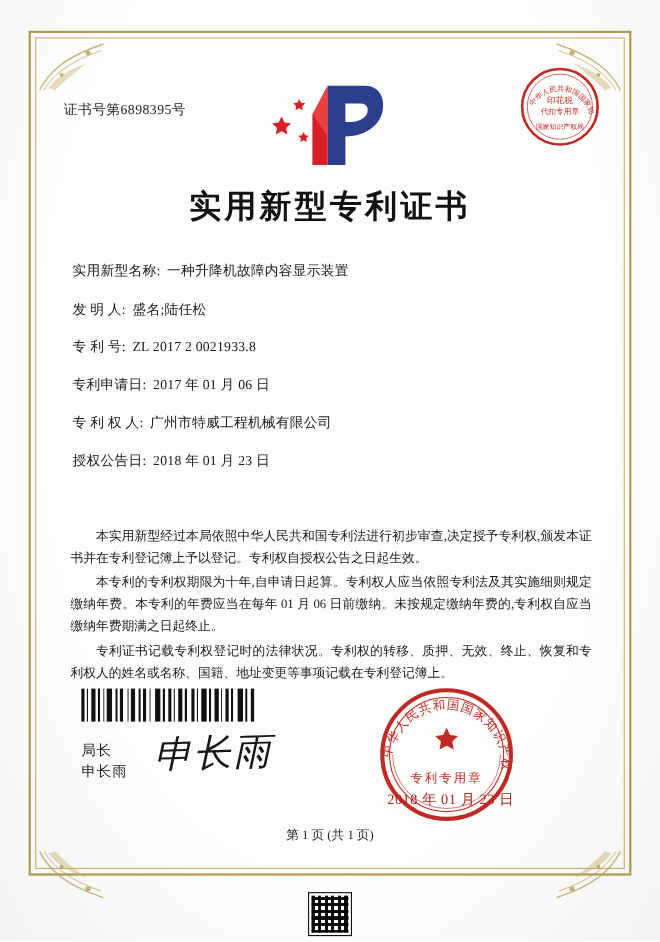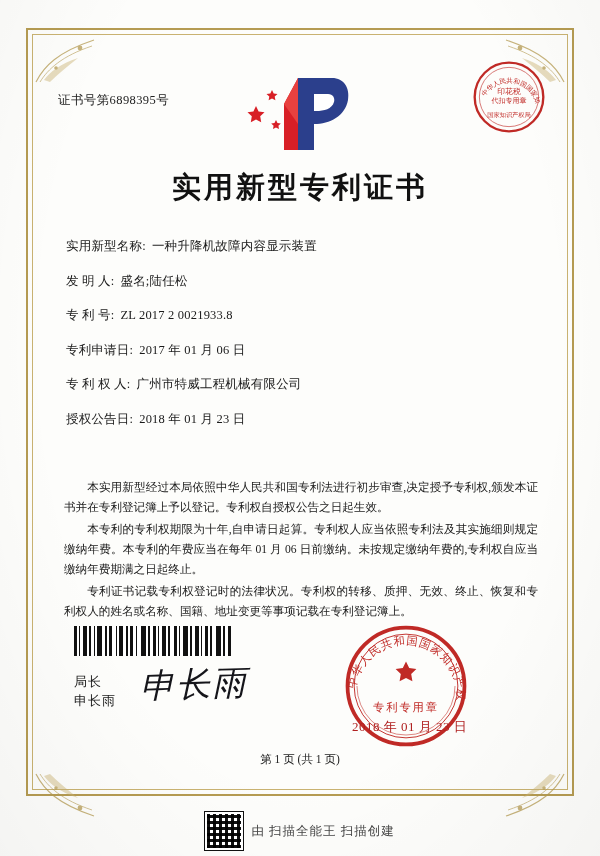--- a/index.html
+++ b/index.html
@@ -418,14 +418,13 @@
   </div>
   <div class="seal-date">2018 年 01 月 23 日</div>
 
   <div class="page-foot">第 1 页 (共 1 页)</div>
 
   <div class="scan-tint"></div>
 </div>
 
 <div class="bottom-bar">
   <div class="qr"></div>
-  <div class="bottom-text">由 扫描全能王 扫描创建</div>
 </div>
 
 </body></html>

